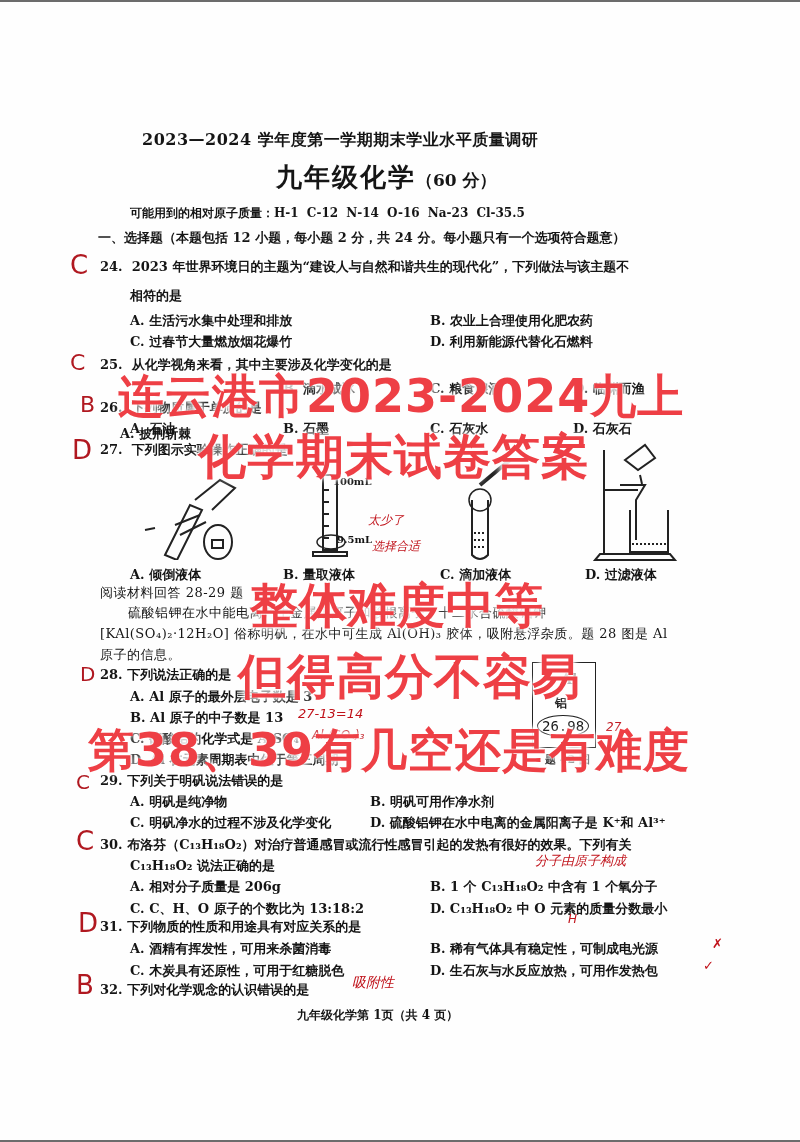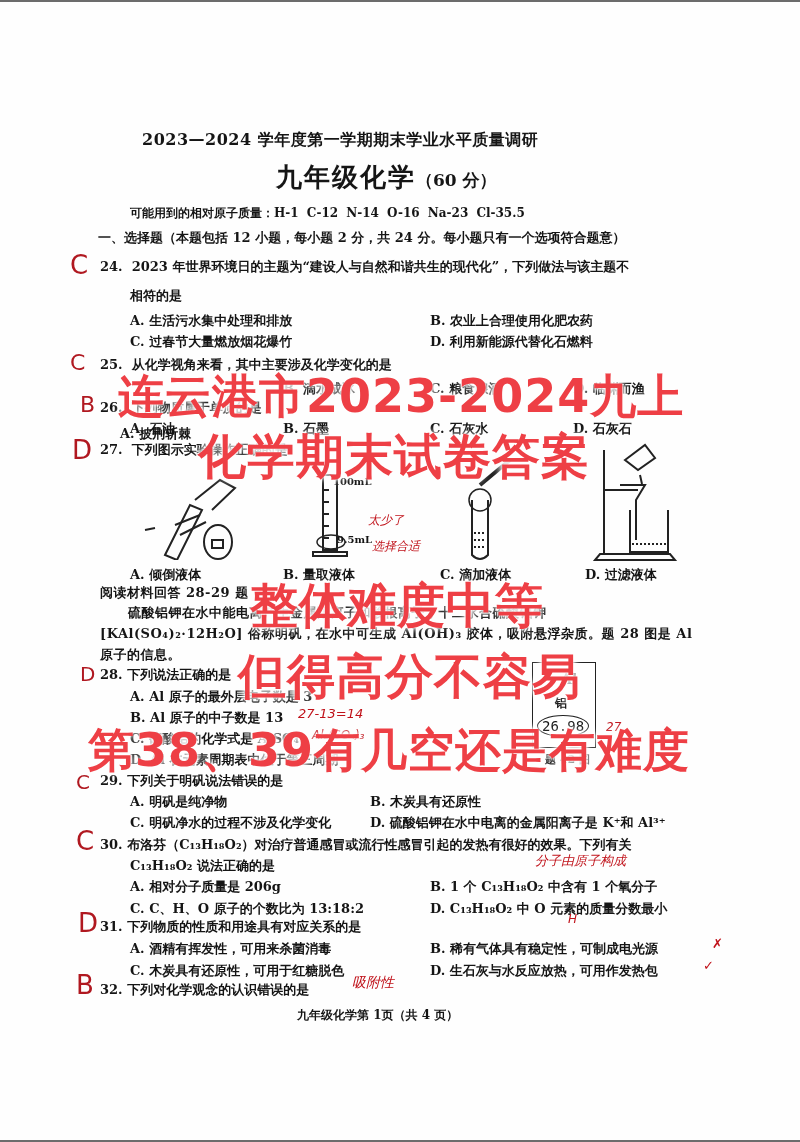--- a/index.html
+++ b/index.html
@@ -8,21 +8,21 @@
   .topbar { position:absolute; left:0; top:0; width:800px; height:2px; background:#6c6c6c; }
   .botbar { position:absolute; left:0; bottom:0; width:800px; height:2px; background:#6c6c6c; }
   .abs { position:absolute; white-space:nowrap; }
   .h1 { font-size:16px; font-weight:bold; letter-spacing:0.5px; }
   .h2 { font-size:26px; font-weight:bold; letter-spacing:2px; }
   .h2 small { font-size:17px; letter-spacing:0; }
   .masses { font-size:12px; font-weight:bold; word-spacing:4px; }
   .section { font-size:13px; font-weight:bold; }
   .q { font-size:13px; font-weight:bold; }
   .opt { font-size:13px; font-weight:bold; }
-  .para { font-size:13px; font-weight:bold; letter-spacing:0.5px; }
+  .para { font-size:13px; font-weight:normal; letter-spacing:0.5px; }
   .footer { font-size:12px; font-weight:bold; }
   .hand { color:#c0121a; font-family:"DejaVu Sans", sans-serif; font-style:italic; }
   .mark { font-size:26px; color:#b01820; font-family:"DejaVu Sans", sans-serif; font-weight:normal; }
   .wm { position:absolute; white-space:nowrap; font-family:"DejaVu Sans", "Liberation Sans", sans-serif;
         font-weight:bold; color:#ee3f45; text-shadow:0 0 3px #fff, 0 0 6px #fff, 0 0 10px rgba(255,255,255,0.9);
         letter-spacing:1px; }
   .elembox { position:absolute; left:532px; top:662px; width:62px; height:84px; border:1.5px solid #222; background:#fff; }
   .elembox .sym { position:absolute; left:28px; top:8px; font-size:14px; font-weight:bold; }
   .elembox .name { position:absolute; left:22px; top:32px; font-size:12px; font-weight:bold; }
   .elembox .mass { position:absolute; left:4px; top:52px; font-size:14px; font-family:"DejaVu Sans Mono", monospace;
@@ -152,21 +152,21 @@
   <span class="mass">26.98</span>
 </div>
 <div class="abs" style="left:545px;top:752px;font-size:11px;font-weight:bold;">题 42 图</div>
 
 <div class="abs mark" style="left:76px;top:770px;font-size:20px;">C</div>
 <div class="abs q" style="left:100px;top:772px;">
   <span>29.</span>
   <span>下列关于明矾说法错误的是</span>
 </div>
 <div class="abs opt" style="left:130px;top:793px;">A. 明矾是纯净物</div>
-<div class="abs opt" style="left:370px;top:793px;">B. 木炭具有还原性</div>
+<div class="abs opt" style="left:370px;top:793px;">B. 明矾可用作净水剂</div>
 <div class="abs opt" style="left:130px;top:814px;">C. 明矾净水的过程不涉及化学变化</div>
 <div class="abs opt" style="left:370px;top:814px;">D. 硫酸铝钾在水中电离的金属阳离子是 K⁺和 Al³⁺</div>
 
 <div class="abs mark" style="left:76px;top:826px;">C</div>
 <div class="abs q" style="left:100px;top:836px;">
   <span>30.</span>
   <span>布洛芬（C₁₃H₁₈O₂）对治疗普通感冒或流行性感冒引起的发热有很好的效果。下列有关</span>
 </div>
 <div class="abs q" style="left:130px;top:857px;">C₁₃H₁₈O₂ 说法正确的是</div>
 <div class="abs hand" style="left:535px;top:852px;font-size:13px;">分子由原子构成</div>

